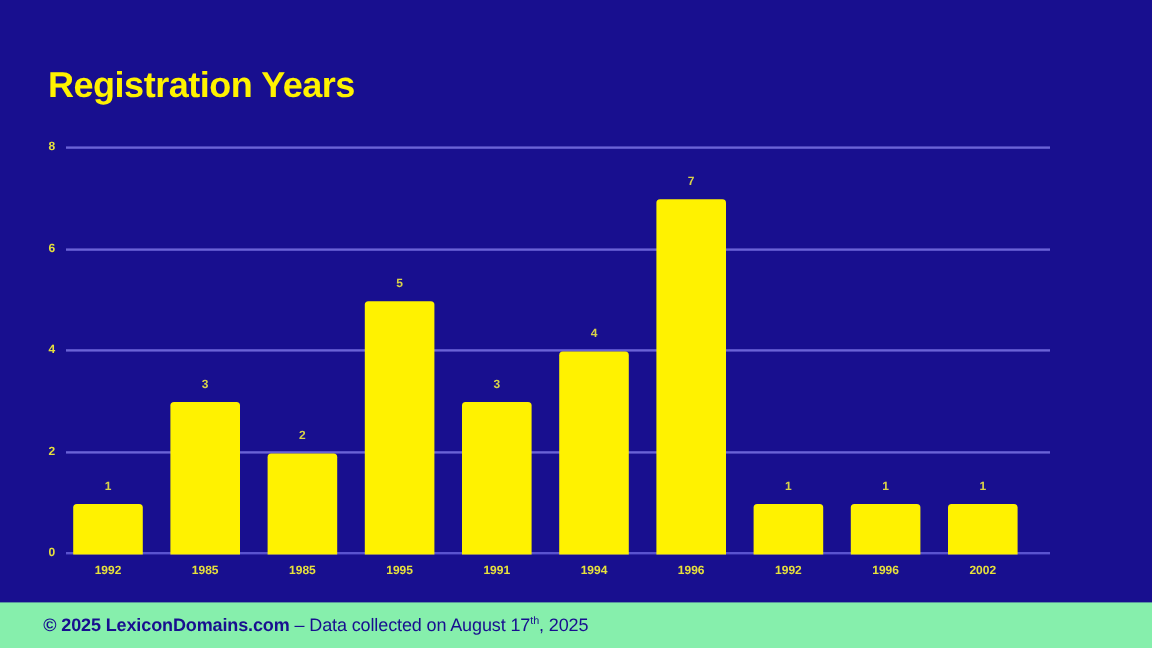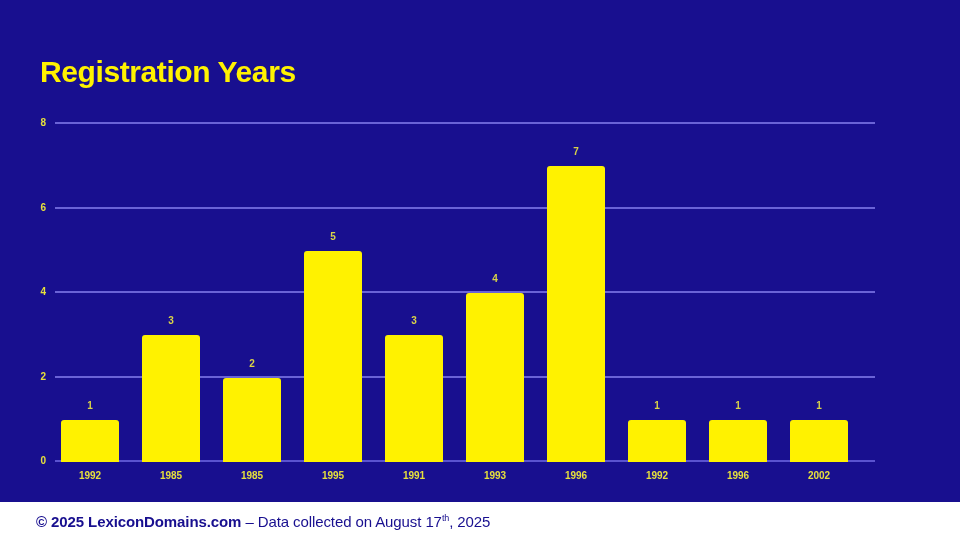--- a/index.html
+++ b/index.html
@@ -111,21 +111,21 @@
     white-space: nowrap;
   }
 
   
   .footer {
     position: absolute;
     left: 0;
     bottom: 0;
     width: 960px;
     height: 38px;
-    background: #ffffff;
+    background: #86efac;
     display: flex;
     align-items: center;
     padding-left: 36px;
     box-sizing: border-box;
   }
   .footer-text {
     font-size: 15px;
     color: #180f8f;
     letter-spacing: -0.1px;
     white-space: nowrap;
@@ -188,21 +188,21 @@
           <div class="xtick">1995</div>
         </div>
         <div class="bar-group" style="left: 330px; height: 338px;">
           <div class="bar" style="height: 126.75px;"></div>
           <div class="bar-value" style="bottom: 135.75px;">3</div>
           <div class="xtick">1991</div>
         </div>
         <div class="bar-group" style="left: 411px; height: 338px;">
           <div class="bar" style="height: 169px;"></div>
           <div class="bar-value" style="bottom: 178px;">4</div>
-          <div class="xtick">1993</div>
+          <div class="xtick">1994</div>
         </div>
         <div class="bar-group" style="left: 492px; height: 338px;">
           <div class="bar" style="height: 295.75px;"></div>
           <div class="bar-value" style="bottom: 304.75px;">7</div>
           <div class="xtick">1996</div>
         </div>
         <div class="bar-group" style="left: 573px; height: 338px;">
           <div class="bar" style="height: 42.25px;"></div>
           <div class="bar-value" style="bottom: 51.25px;">1</div>
           <div class="xtick">1992</div>

